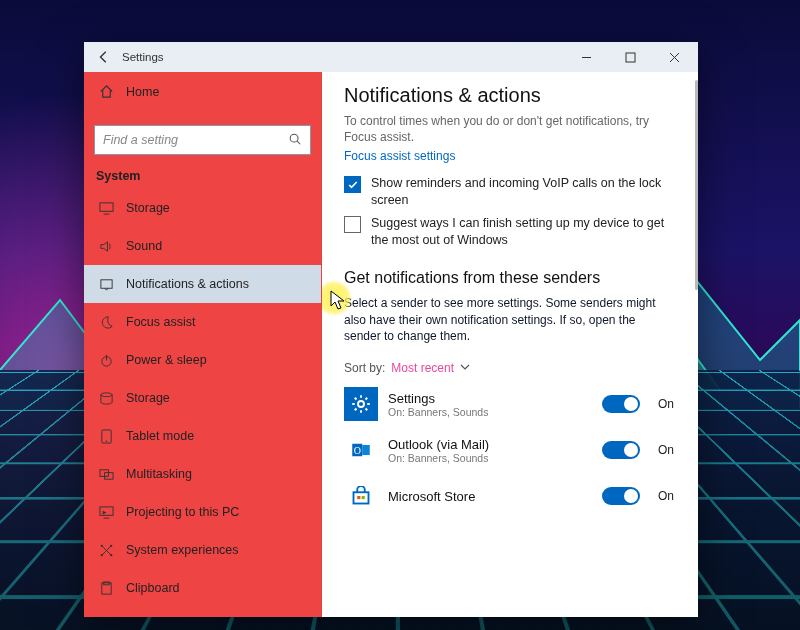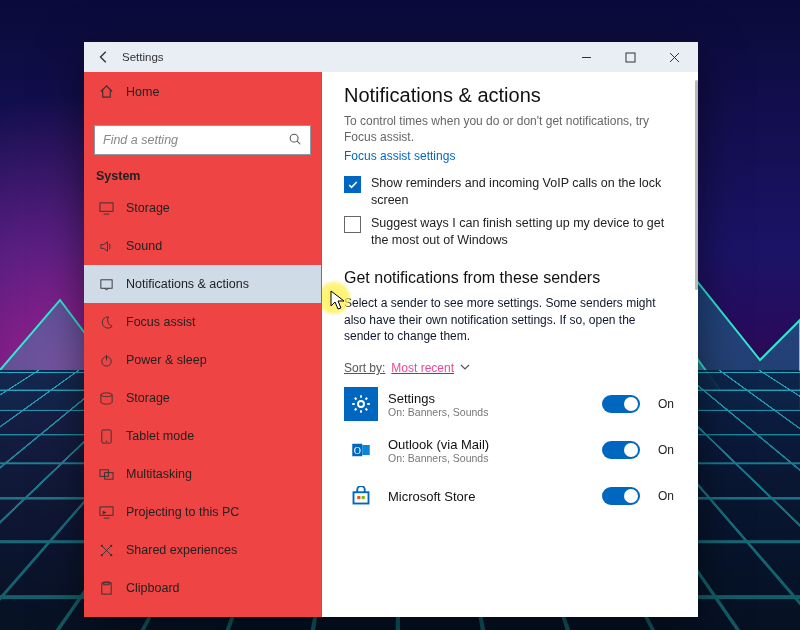--- a/index.html
+++ b/index.html
@@ -62,21 +62,21 @@
   .link { color:#0067c0; font-size:12px; display:inline-block; margin-top:4px; margin-bottom:6px; }
   .chk-row { display:flex; align-items:flex-start; gap:10px; margin:6px 0; font-size:12.5px; color:#222; line-height:1.35; }
   .chk {
     width:17px; height:17px; flex:0 0 17px; border:1px solid #0067c0; display:flex;
     align-items:center; justify-content:center; background:#0067c0; color:#fff; margin-top:1px;
   }
   .chk svg { width:12px; height:12px; }
   .chk.unchecked { background:#fff; border-color:#666; }
   h2 { font-size:16px; font-weight:400; margin:20px 0 8px 0; color:#111; }
   .para { font-size:12px; color:#0f172a; line-height:1.4; }
-  .sortby { font-size:12px; color:#555; margin:16px 0 6px 0; display:flex; align-items:flex-start; gap:6px;text-decoration:underline;}
+  .sortby { font-size:12px; color:#555; margin:16px 0 6px 0; display:flex; align-items:flex-start; gap:6px;}
   .sortby .val { color:#ec4899; }
   .sender {
     display:flex; align-items:center; padding:6px 0; gap:10px;
   }
   .sender .appicon {
     width:34px; height:34px; background:#0067c0; display:flex; align-items:center; justify-content:center; color:#fff;
   }
   .sender .meta .name { font-size:13px; color:#111; }
   .sender .meta .sub { font-size:10.5px; color:#777; }
   .sender .sp { flex:1; }
@@ -237,21 +237,21 @@
             <div class="sb-item">
               <span class="ico">
                 <svg width="15" height="15" viewBox="0 0 16 16">
                   <path d="M3 3l10 10M13 3L3 13" stroke="#333"></path>
                   <circle cx="3" cy="3" r="1.2" fill="#333"></circle>
                   <circle cx="13" cy="3" r="1.2" fill="#333"></circle>
                   <circle cx="3" cy="13" r="1.2" fill="#333"></circle>
                   <circle cx="13" cy="13" r="1.2" fill="#333"></circle>
                 </svg>
               </span>
-              <span>Shared experiences</span>
+              <span>System experiences</span>
             </div>
             <div class="sb-item">
               <span class="ico">
                 <svg width="15" height="15" viewBox="0 0 16 16">
                   <rect x="3" y="2" width="10" height="12" stroke="#333" fill="none"></rect>
                   <rect x="5" y="1" width="6" height="3" stroke="#333" fill="none"></rect>
                 </svg>
               </span>
               <span>Clipboard</span>
             </div>

